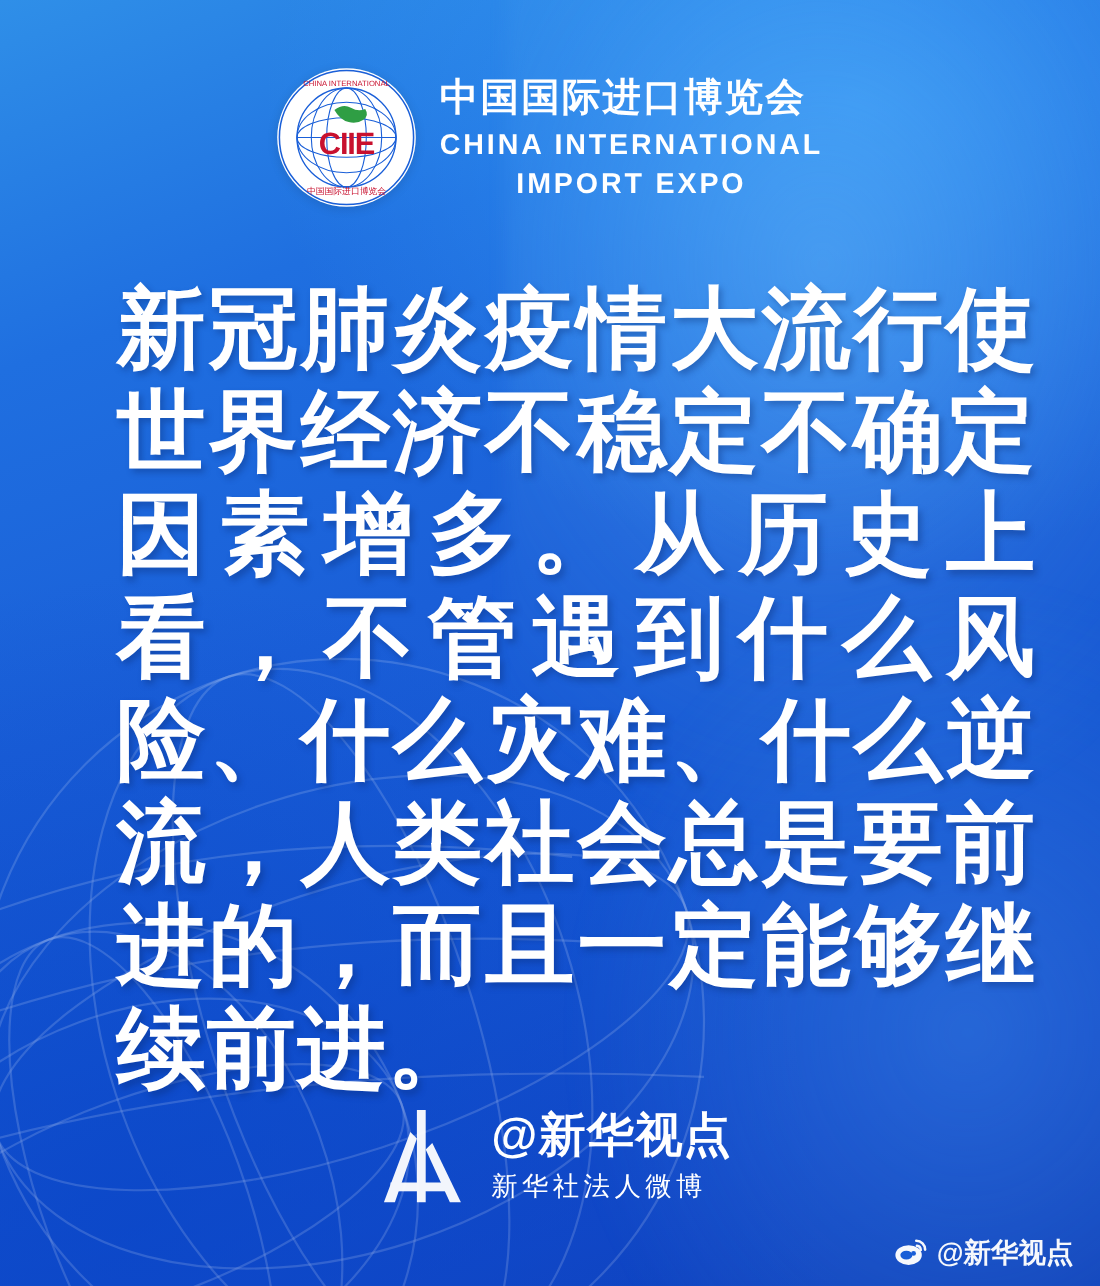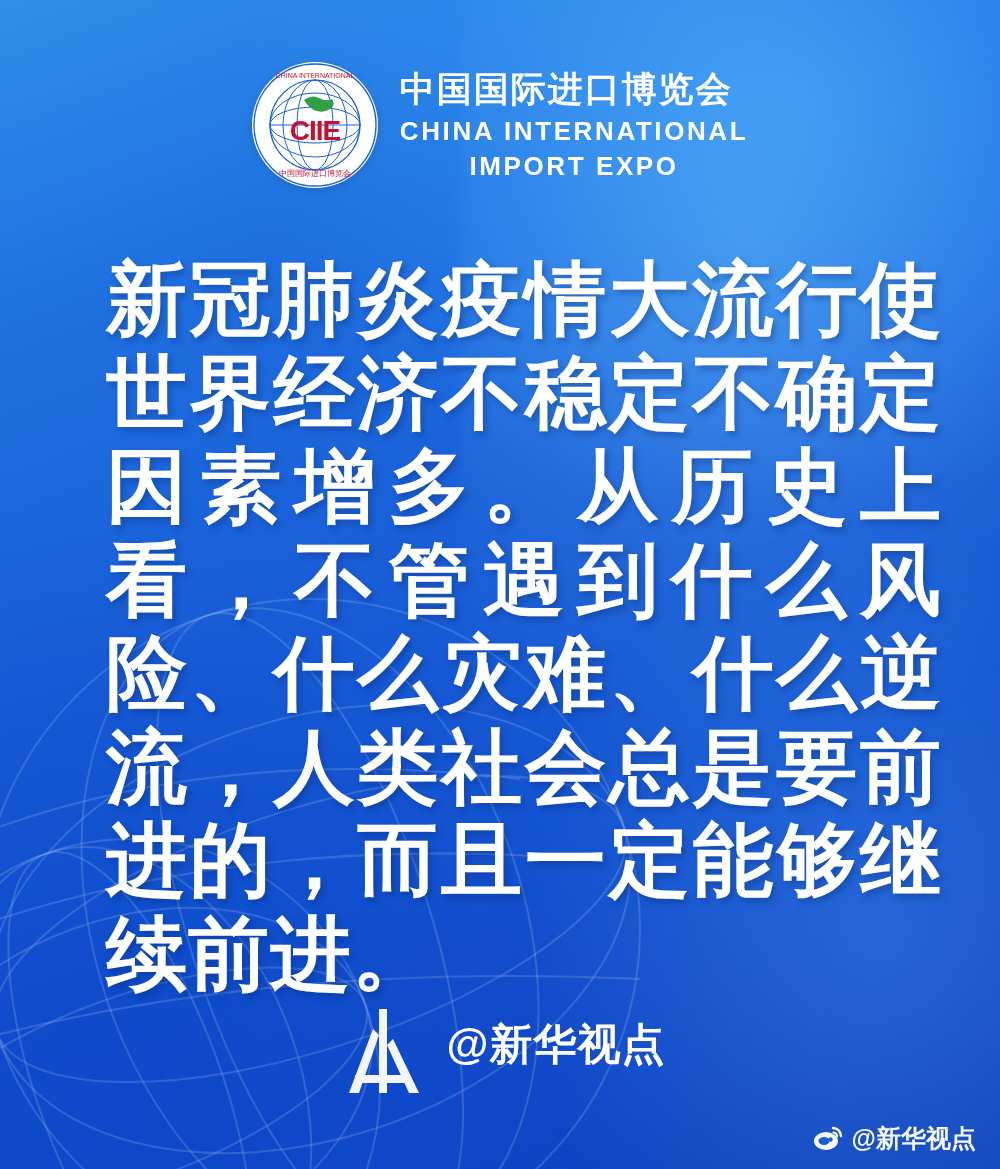--- a/index.html
+++ b/index.html
@@ -212,20 +212,21 @@
     <div class="brand-mark">
       <svg viewBox="0 0 92 92">
         <path d="M44 4 L52 4 L52 88 L44 88 Z" fill="#ffffff"></path>
         <path d="M44 30 L24 88 L14 88 L38 24 Z" fill="#ffffff"></path>
         <path d="M52 40 L74 88 L84 88 L58 34 Z" fill="#ffffff"></path>
         <rect x="20" y="70" width="52" height="8" fill="#ffffff"></rect>
       </svg>
     </div>
     <div class="brand-text">
       <div class="brand-main">@新华视点</div>
+      <div class="brand-sub">新华社法人微博</div>
     </div>
   </div>
 
   <div class="watermark">
     <span class="weibo-icon">
       <svg viewBox="0 0 30 26">
         <ellipse cx="13" cy="15" rx="12" ry="9" fill="#ffffff"></ellipse>
         <ellipse cx="11" cy="15" rx="5.5" ry="4" fill="#1a5fd8"></ellipse>
         <circle cx="17.5" cy="13.5" r="2.2" fill="#1a5fd8"></circle>
         <path d="M20 2 a8 8 0 0 1 8 8" fill="none" stroke="#ffffff" stroke-width="2.4" stroke-linecap="round"></path>

